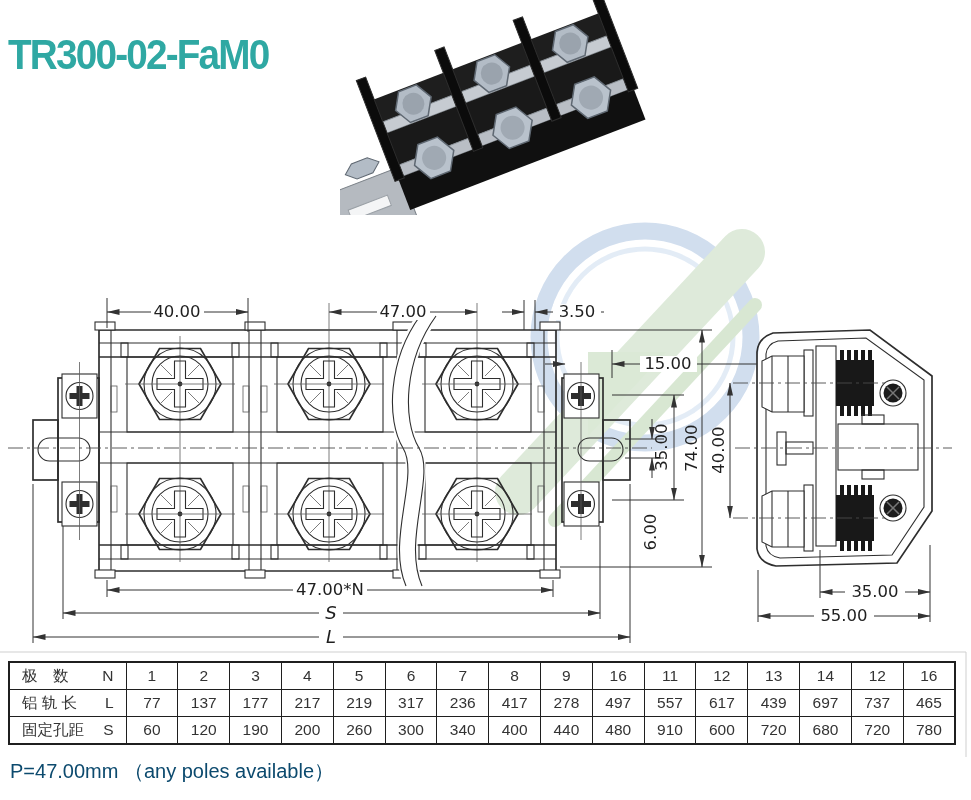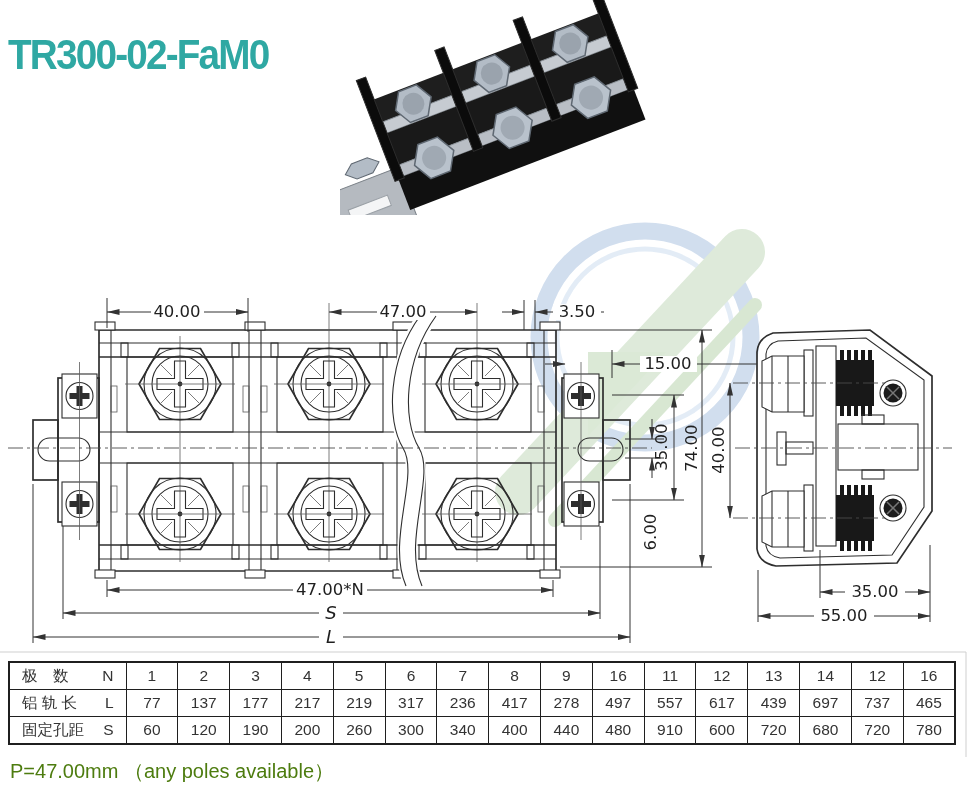--- a/index.html
+++ b/index.html
@@ -21,21 +21,21 @@
   .blk{fill:#2e2e2e}
   .dimtxt{font-family:"DejaVu Sans",sans-serif;font-size:16.5px;fill:#1f1f1f;text-anchor:middle}
   .ital{font-style:italic;font-size:18px}
   
   table.spec{position:absolute;left:8px;top:661px;width:948px;border-collapse:collapse;
              table-layout:fixed;border:2px solid #1f1f1f;}
   table.spec td{border:1.7px solid #1f1f1f;height:26px;text-align:center;
                 font-size:15.5px;color:#333;padding:0;}
   .labwrap{display:flex;justify-content:space-between;align-items:center;
            padding:0 12px;white-space:pre;}
-  .note{position:absolute;left:10px;top:758px;font-size:20px;color:#4d7c0f;}
+  .note{position:absolute;left:10px;top:758px;font-size:20px;color:#0c4a6e;}
 </style>
 </head>
 <body>
 
 <div class="page">
 
   <svg class="draw" width="971" height="800" viewBox="0 0 971 800">
     <defs>
       <marker id="ar" markerUnits="userSpaceOnUse" markerWidth="13" markerHeight="7" refX="12.5" refY="3.5" orient="auto-start-reverse">
         <path d="M0,0.5 L13,3.5 L0,6.5 Z" fill="#333"></path>

